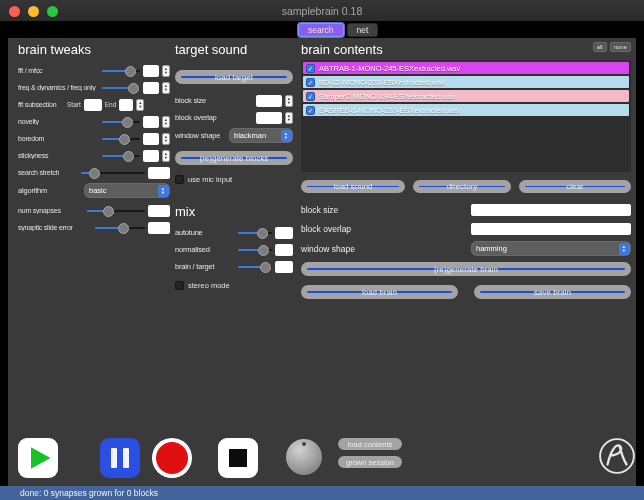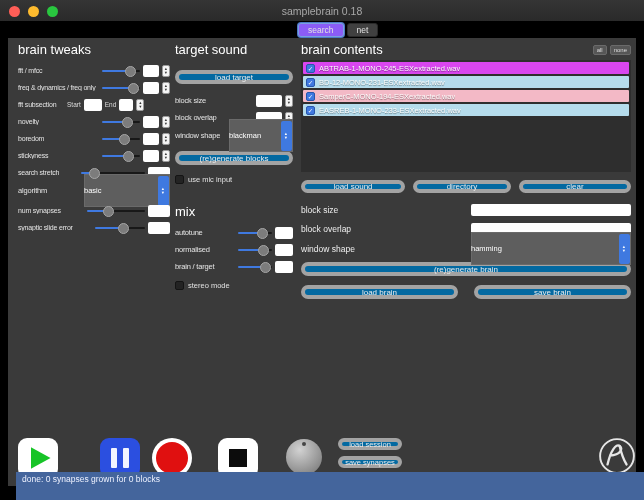--- a/index.html
+++ b/index.html
@@ -7,54 +7,54 @@
 body{font-family:"Liberation Sans",sans-serif}
 .window{position:relative;width:644px;height:500px;background:#000;overflow:hidden}
 .titlebar{position:absolute;top:0;left:0;right:0;height:22px;background:linear-gradient(#353535,#2a2a2a);border-bottom:1px solid #000}
 .lights{position:absolute;left:9px;top:6px;display:flex;gap:8px}
 .light{width:11px;height:11px;border-radius:50%}
 .title{position:absolute;left:0;right:0;top:0;height:22px;line-height:22px;text-align:center;font-size:10.5px;color:#a8a8a8}
 .tabstrip{position:absolute;top:22px;left:0;right:0;height:16px;background:#000;display:flex;align-items:center;gap:3px;padding-left:298px}
 .tab{height:14px;padding:0 9px;display:flex;align-items:center;font-size:8.5px;color:#e2e2e2;background:#404040;border-radius:3px;border:1px solid #2a2a2a}
 .tab.active{border:1px solid #7aa0e0;box-shadow:0 0 0 1px #4d79c7;background:#8b5cf6}
 .panel{position:absolute;left:8px;right:8px;top:38px;bottom:14px;background:#3a3a3a}
-.statusbar{position:absolute;left:16px;right:0;bottom:0;height:28px;font-size:8.5px;color:#eef2ff;line-height:14px;padding-left:6px}
+.statusbar{position:absolute;left:0;right:0;bottom:0;height:14px;font-size:8.5px;color:#eef2ff;line-height:14px;padding-left:20px}
 .col{position:absolute;top:4px}
 .col-left{left:10px;width:152px}
 .col-mid{left:167px;width:118px}
 .col-right{left:293px;width:330px}
 h2{font-size:13px;font-weight:normal;color:#fff;height:16px;line-height:16px}
 .row{display:flex;align-items:center;gap:3px;height:13px;margin-bottom:4px}
 .lbl{flex:1;font-size:7px;letter-spacing:-0.2px;color:#e4e4e4;white-space:nowrap;overflow:hidden;min-width:0}
 .lbl8{font-size:7.5px}
 .slider{position:relative;height:11px;flex:none}
 .slider::before{content:"";position:absolute;left:0;right:0;top:5px;height:2px;border-radius:1px;
   background:linear-gradient(90deg,#3f79e0 0 calc(var(--f,.5)*100%),#181818 calc(var(--f,.5)*100%) 100%)}
 .slider::after{content:"";position:absolute;top:1px;left:calc(var(--f,.5)*(100% - 9px));width:9px;height:9px;border-radius:50%;background:#7c7c7c;border:1px solid #a5a5a5}
 .w34{width:34px}.w38{width:38px}.w50{width:50px}.w58{width:58px}.w64{width:64px}
 .field{height:12px;background:#fff;border-radius:2px;flex:none;font-size:7px;color:#111;padding:1px 2px;overflow:hidden}
 .f14{width:14px}.f16{width:16px}.f18{width:18px}.f22{width:22px}.f26{width:26px}
 .f160{width:160px;margin-left:auto}
 .stepper{width:8px;height:12px;background:#f5f5f5;border:1px solid #9b9b9b;border-radius:2px;flex:none;display:flex;flex-direction:column;align-items:center;justify-content:center;color:#333;font-size:4.5px;line-height:4px}
 .stepper::before{content:"▴"}
 .stepper::after{content:"▾"}
 .minilbl{font-size:6.5px;color:#ddd;flex:none}
-.popup{display:flex;align-items:center;height:33px;background:#5e5e5e;border-radius:0;flex:none;box-shadow:inset 0 0 0 1px #6a6a6a}
+.popup{display:flex;align-items:center;height:15px;background:#5e5e5e;border-radius:6px;padding-left:5px;flex:none;box-shadow:inset 0 0 0 1px #6a6a6a}
 .popup-val{flex:1;font-size:7.5px;color:#fff;white-space:nowrap;overflow:hidden}
 .popup-arrows{width:11px;align-self:stretch;margin:1.5px;background:#3f79e0;border-radius:2px;display:flex;flex-direction:column;align-items:center;justify-content:center;color:#fff;font-size:4.5px;line-height:4px;flex:none}
 .popup-arrows::before{content:"▴"}
 .popup-arrows::after{content:"▾"}
 .popup160{width:160px;margin-left:auto}
-.btn{height:13px;background:#0369a1;border:4px solid #a3a3a3;border-radius:7px;color:#ededed;font-size:8px;display:flex;align-items:center;justify-content:center;white-space:nowrap;cursor:default}
+.btn{height:13px;background:#1d4ed8;border:6px solid #a3a3a3;border-radius:7px;color:#ededed;font-size:8px;display:flex;align-items:center;justify-content:center;white-space:nowrap;cursor:default}
 .cb{width:9px;height:9px;border-radius:2px;flex:none}
 .cb.off{background:#232323;border:1px solid #141414}
 .cb.on{background:#3f79e0;border:1px solid #2757ad;color:#fff;font-size:6.5px;line-height:8px;text-align:center}
 .cb.on::after{content:"✓";display:block}
 .cbrow{display:flex;align-items:center;gap:4px;font-size:7.5px;color:#e0e0e0}
-.heading-row{display:flex;align-items:center}
+.heading-row{display:flex;}
 .mini-btn{height:10px;padding:0 3px;font-size:6px;background:#565656;border:1px solid #6a6a6a;border-radius:2px;color:#ddd;display:flex;align-items:center;margin-left:3px}
 .file-list{height:112px;background:#2e2e2e;padding:2px;margin-top:2px;overflow:hidden}
 .file-row{height:12px;border-radius:1px;display:flex;align-items:center;gap:4px;padding:0 3px;margin-bottom:2px}
 .file-name{font-size:7.5px;color:#fdfdfd;text-shadow:0 1px 1px rgba(0,0,0,.45);white-space:nowrap;overflow:hidden}
 .btnrow{display:flex;justify-content:space-between;margin-top:8px}
 .brow{display:flex;align-items:center;margin-bottom:6px;height:13px}
 .rlbl{font-size:8.5px;color:#eee;white-space:nowrap}
 .brainbtns{display:flex;justify-content:space-between;margin-top:9px}
 .halfbtn{width:157px;height:14px}
 .transport{position:absolute;left:0;right:0;bottom:6px;height:44px}
@@ -290,22 +290,22 @@
         <span class="pause-icon"></span>
       </div>
       <div class="tbtn circle" style="left:144px;top:2px">
         <span class="record-icon" style="background: rgb(224, 16, 16);"></span>
       </div>
       <div class="tbtn" style="left:210px;top:2px">
         <span class="stop-icon"></span>
       </div>
       <div class="knob-dial" style="left:278px"></div>
       <div class="session">
-        <div class="btn">load session</div>
-        <div class="btn">save synapses</div>
+        <div class="btn">load contents</div>
+        <div class="btn">grown session</div>
       </div>
       <div class="logo">
         <svg viewBox="0 0 36 36" width="38" height="38">
           <circle cx="18" cy="18" r="16" fill="none" stroke="#e6e6e6" stroke-width="1.8"></circle>
           <path d="M9 26 C12 13 17 6 20.5 8.5 C24 11 21.5 17 11.5 17.5" fill="none" stroke="#e6e6e6" stroke-width="2.2" stroke-linecap="round"></path>
           <path d="M20.5 8.5 C22 15 24 21 27 26" fill="none" stroke="#e6e6e6" stroke-width="2.2" stroke-linecap="round"></path>
         </svg>
       </div>
     </div>
 

